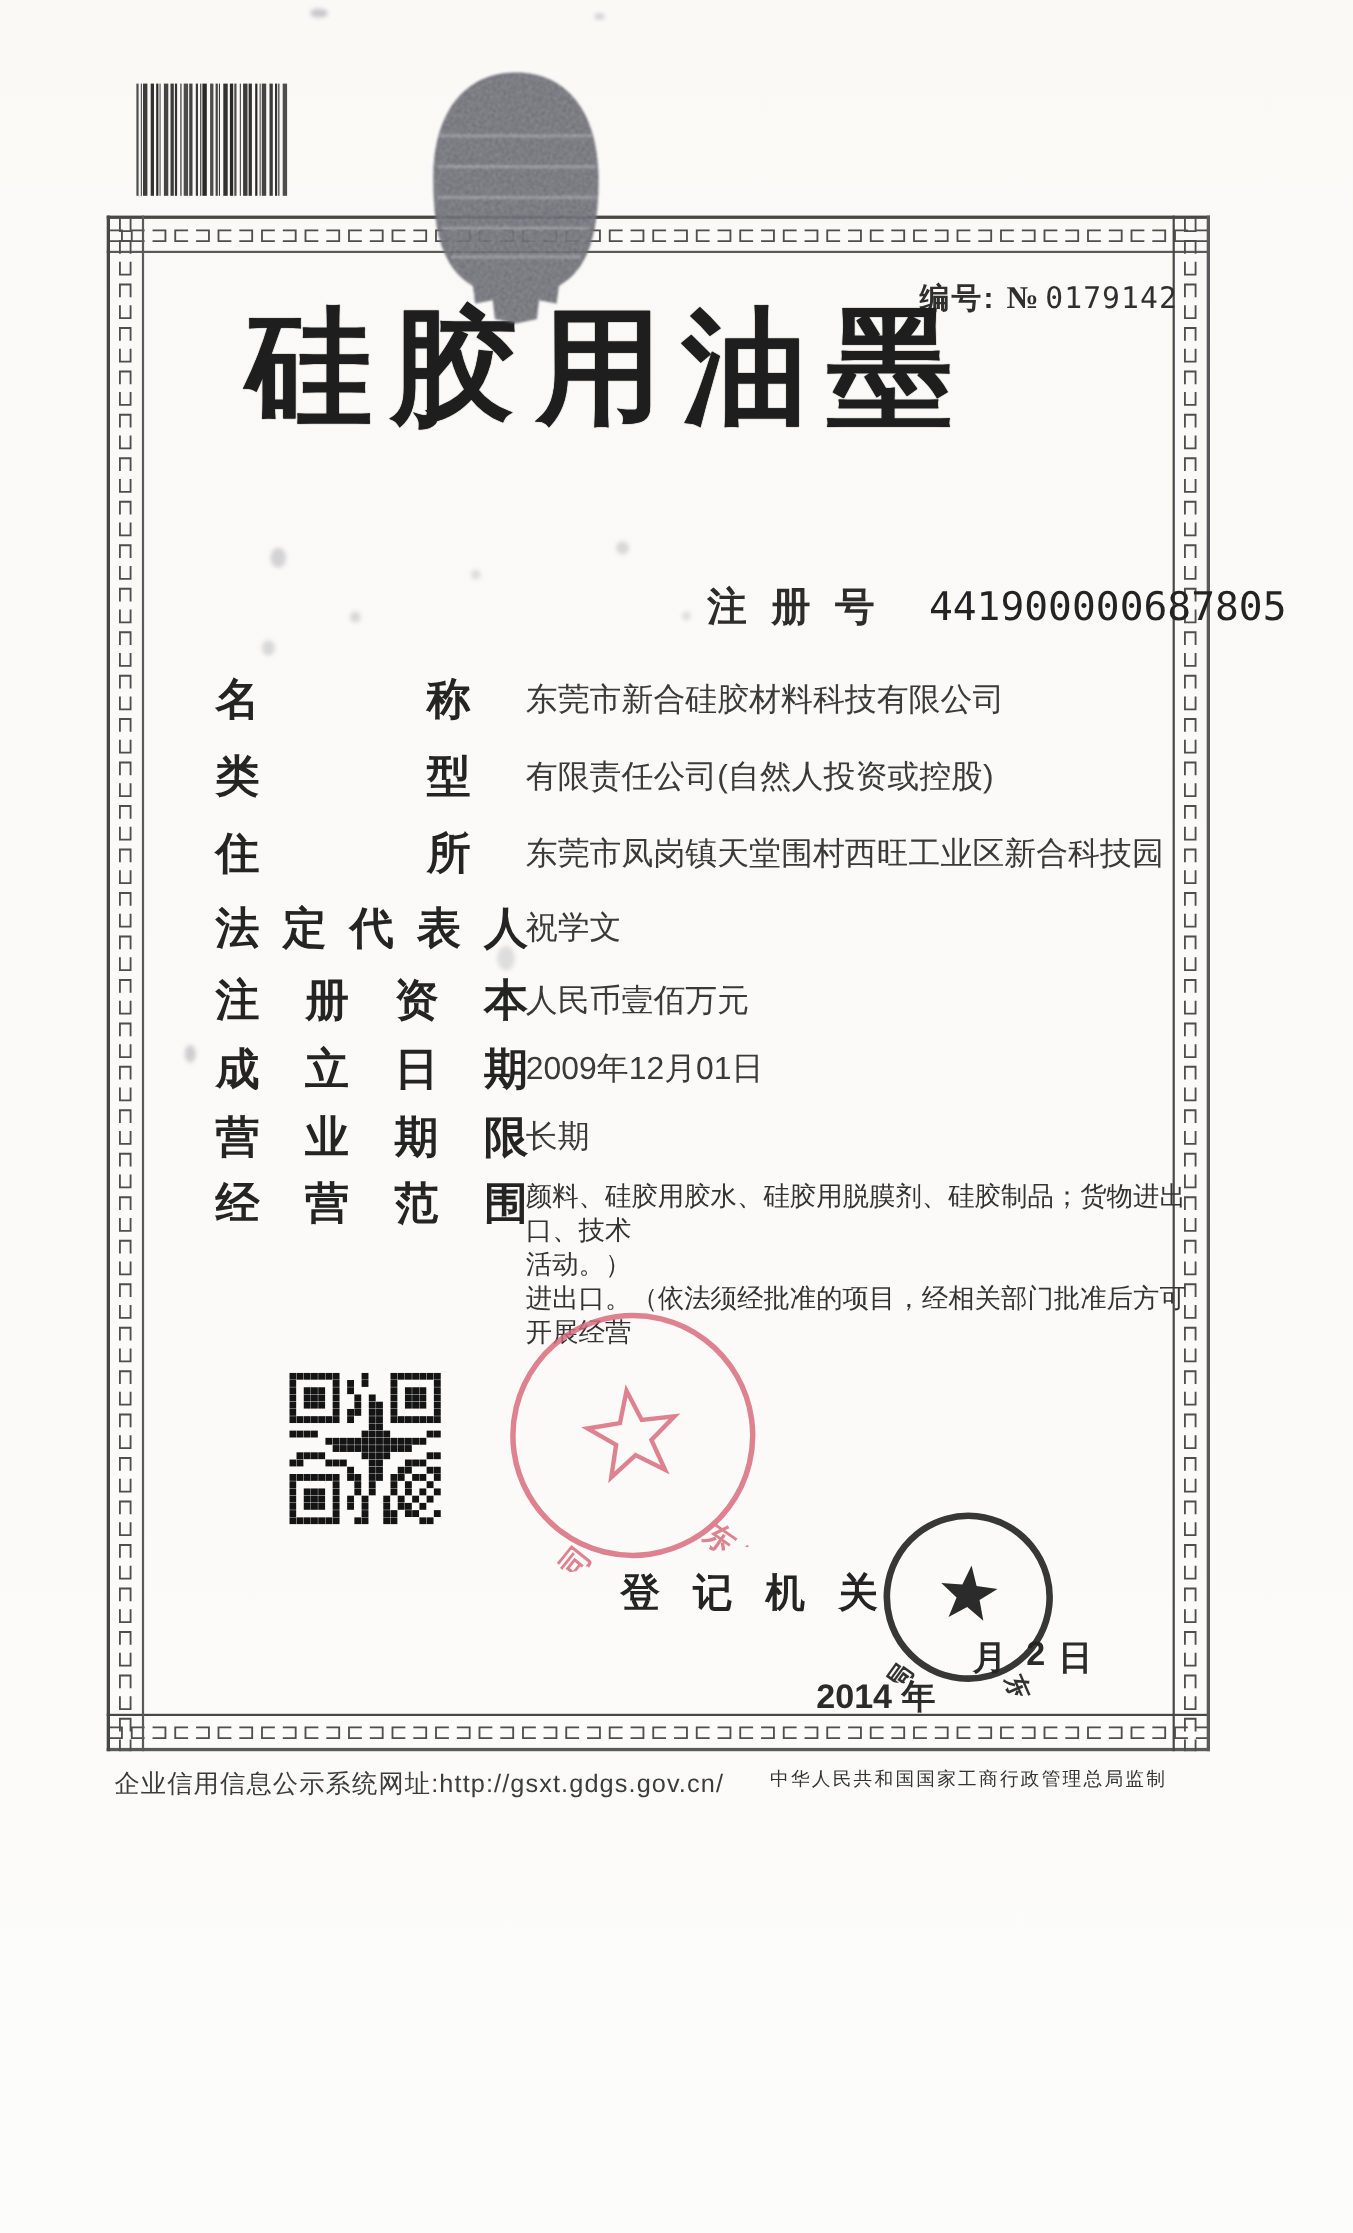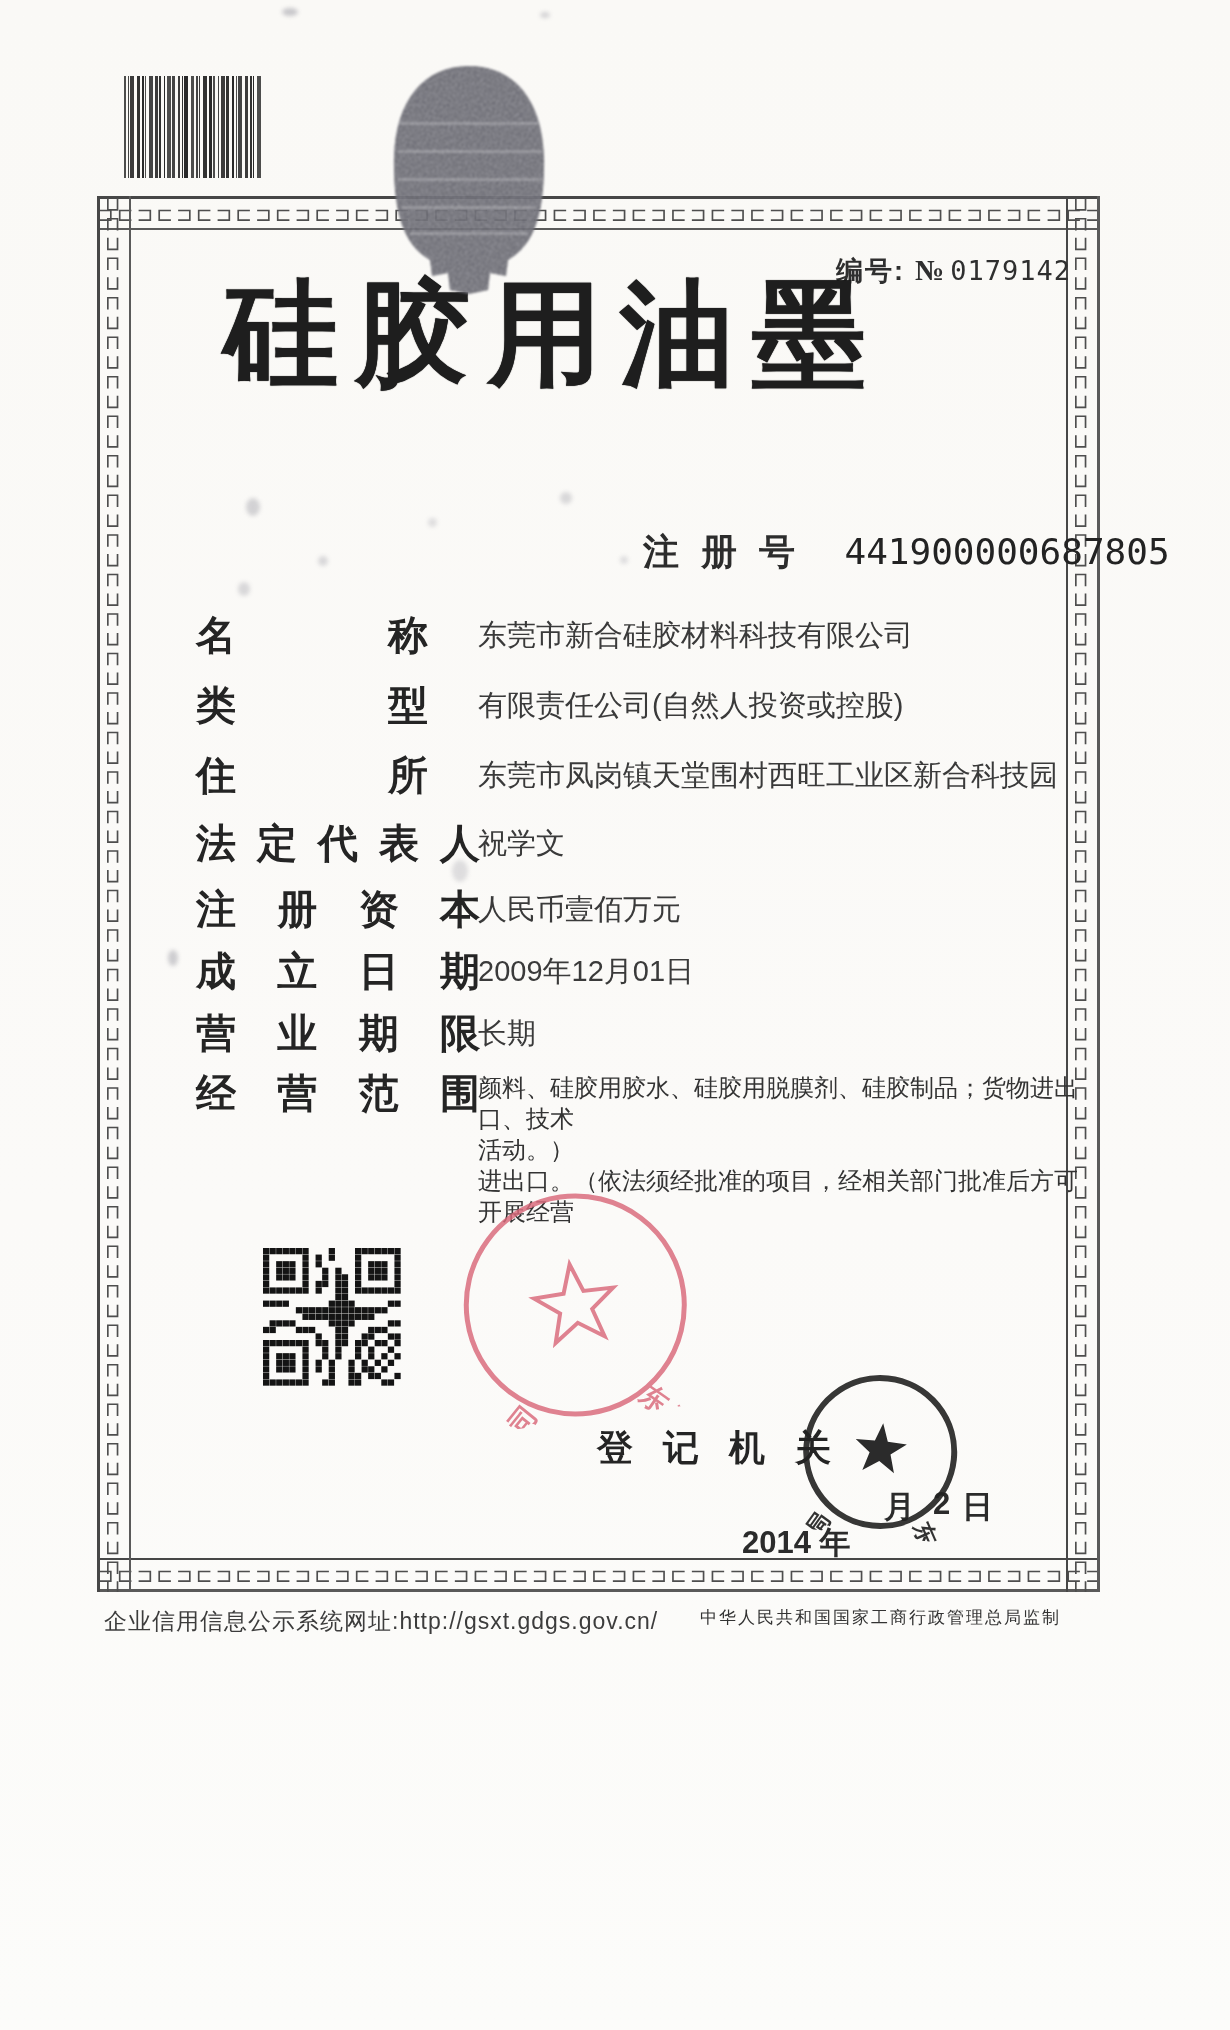--- a/index.html
+++ b/index.html
@@ -38,21 +38,21 @@
   .row .lbl.narrow{width:232px;}
   .row .val{position:absolute;left:282px;top:8px;width:600px;font-size:29px;color:#3a3a3a;white-space:nowrap;}
   .row .val.addr{letter-spacing:0px;font-family:Liberation Mono, monospace;}
   .scope-lines{position:absolute;left:282px;top:6px;width:620px;font-size:24px;line-height:31px;color:#333;font-weight:500;}
   
   .qr{position:absolute;left:263px;top:1248px;width:138px;height:138px;z-index:2;}
   
   .red-seal{position:absolute;left:458px;top:1186px;width:234px;height:234px;z-index:6;opacity:.82;transform:rotate(-8deg);}
   .black-seal{position:absolute;left:798px;top:1372px;width:164px;height:164px;z-index:6;opacity:.9;transform:rotate(6deg);}
   
-  .registry{position:absolute;left:597px;top:1424px;z-index:3;font-size:36px;font-weight:700;color:#242424;letter-spacing:10px;white-space:nowrap;}
+  .registry{position:absolute;left:564px;top:1424px;z-index:3;font-size:36px;font-weight:700;color:#242424;letter-spacing:10px;white-space:nowrap;}
   .dateline{position:absolute;left:0;top:0;z-index:3;}
   .dpart{position:absolute;font-size:31px;color:#2b2b2b;font-weight:600;white-space:nowrap;}
   
   .footer-left{position:absolute;left:104px;top:1606px;font-size:23px;color:#3c3c3c;z-index:2;letter-spacing:1px;}
   .footer-right{position:absolute;left:700px;top:1606px;font-size:17px;color:#333;z-index:2;letter-spacing:2px;font-weight:500;}
   
   .smudge{position:absolute;background:#8a8a95;border-radius:50%;filter:blur(2px);z-index:0;}
 </style>
 </head>
 <body>

